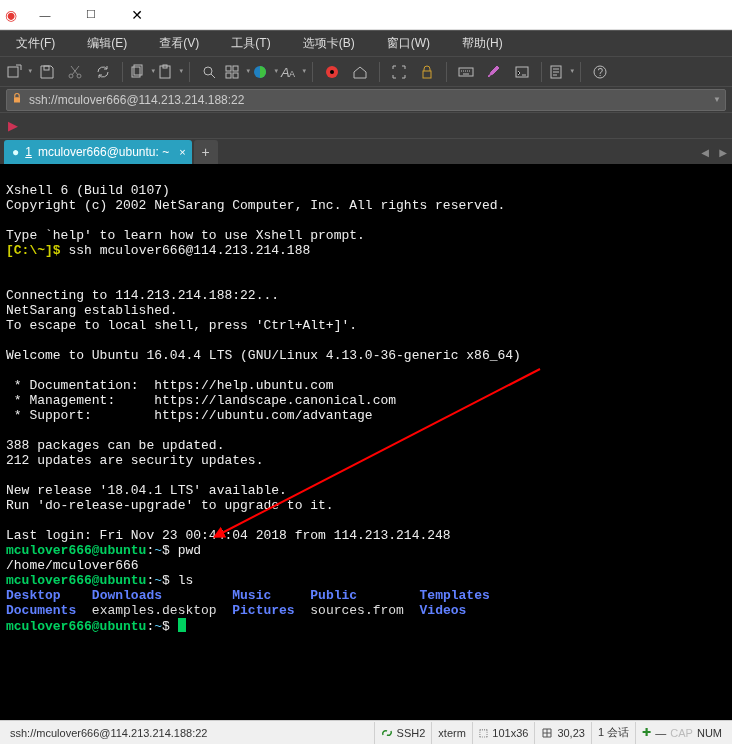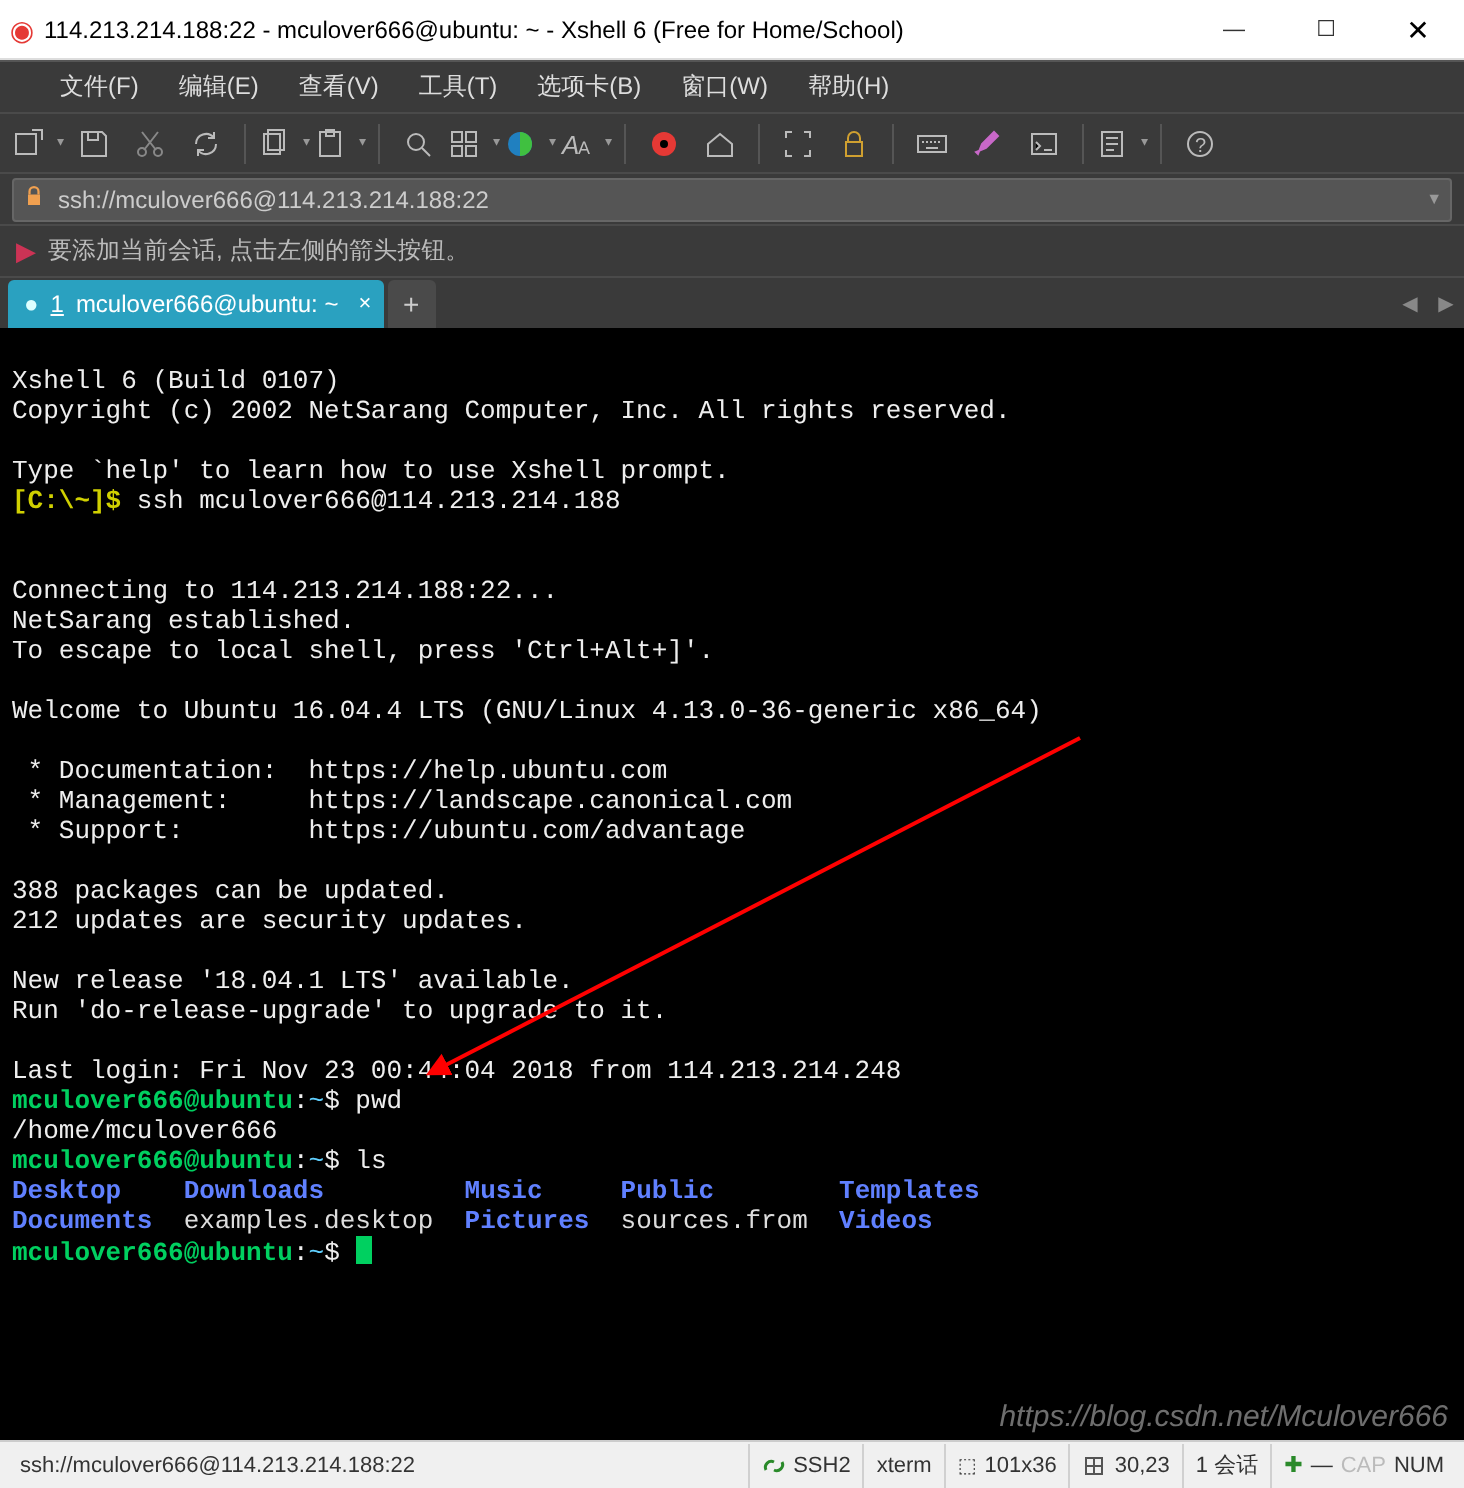--- a/index.html
+++ b/index.html
@@ -47,22 +47,22 @@
     font-size: 11px;
   }
   .win-ctl.close { color: #000; font-size: 14px; }
   
   .menu-bar {
     height: 26px;
     background: #3a3a3a;
     color: #ddd;
     display: flex;
     align-items: center;
-    padding: 0 20px;
-    gap: 0;
+    padding: 0 6px;
+    gap: 12px;
     border-top: 1px solid #555;
   }
   .menu-bar .mi { padding: 4px 10px; cursor: default; }
   
   .toolbar {
     height: 30px;
     background: #3a3a3a;
     display: flex;
     align-items: center;
     padding: 0 6px;
@@ -239,21 +239,20 @@
   }
   .status-bar .cell:first-child { flex: 1; }
   .status-bar .cell:last-child { border-right: none; }
   .status-bar .ic { width: 12px; height: 12px; display: inline-block; }
 </style>
 </head>
 <body>
 
 <div class="title-bar">
   <div class="app-icon">◉</div>
-  <div class="title">114.213.214.188:22 - mculover666@ubuntu: ~ - Xshell 6 (Free for Home/School)</div>
   <div class="win-ctl">—</div>
   <div class="win-ctl">☐</div>
   <div class="win-ctl close">✕</div>
 </div>
 
 <div class="menu-bar">
   <span class="mi">文件(F)</span>
   <span class="mi">编辑(E)</span>
   <span class="mi">查看(V)</span>
   <span class="mi">工具(T)</span>
@@ -395,21 +394,20 @@
         </svg>
     </span>
     <span>ssh://mculover666@114.213.214.188:22</span>
     <span style="flex:1"></span>
     <span class="dd">▼</span>
   </div>
 </div>
 
 <div class="hint-bar">
   <span class="flag">▶</span>
-  <span>要添加当前会话, 点击左侧的箭头按钮。</span>
 </div>
 
 <div class="tabs-row">
   <div class="tab">
     <span class="dot">●</span>
     <u><span>1</span></u>
     <span>mculover666@ubuntu: ~</span>
     <span class="close">×</span>
   </div>
   <div class="new-tab">+</div>
@@ -451,21 +449,20 @@
 <span class="t-green">mculover666@ubuntu</span><span>:</span><span class="t-cyan">~</span><span>$ </span><span class="cursor"></span>
 
   <svg class="arrow" style="left:200px; top:200px;" width="350" height="180">
     <defs>
       <marker id="ah" markerWidth="10" markerHeight="10" refX="2" refY="3" orient="auto">
         <path d="M0 0L6 3L0 6z" fill="#ff0000"></path>
       </marker>
     </defs>
     <line x1="340" y1="5" x2="20" y2="170" stroke="#ff0000" stroke-width="2" marker-end="url(#ah)"></line>
   </svg>
-  <div class="watermark">https://blog.csdn.net/Mculover666</div>
 </div>
 
 <div class="status-bar">
   <div class="cell">
     <span>ssh://mculover666@114.213.214.188:22</span>
   </div>
   <div class="cell">
     <svg class="ic" viewBox="0 0 12 12">
         <path d="M2 8a3 3 0 0 1 4-4M10 4a3 3 0 0 1-4 4" fill="none" stroke="#2a8a2a" stroke-width="1.5"></path>
       </svg>

